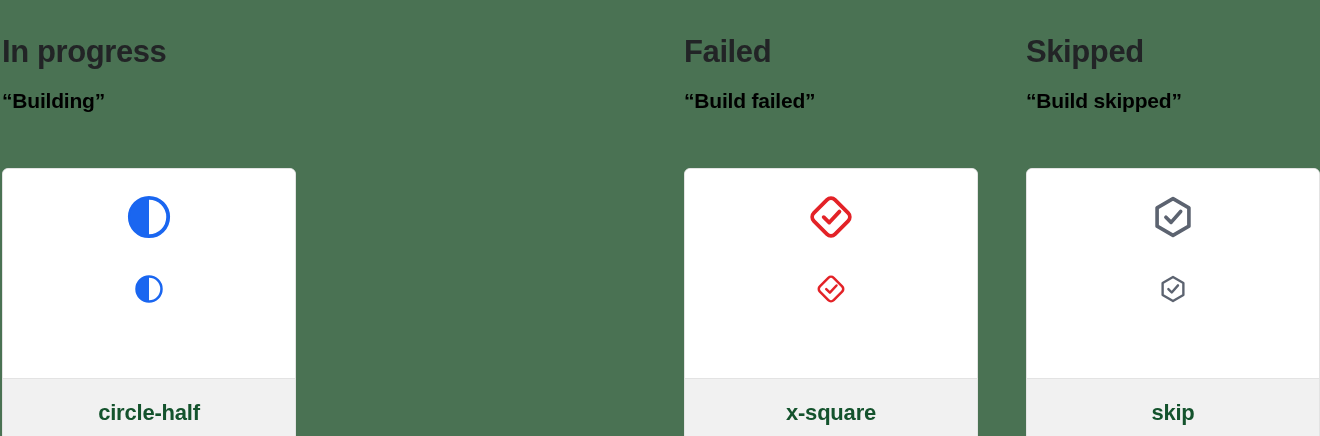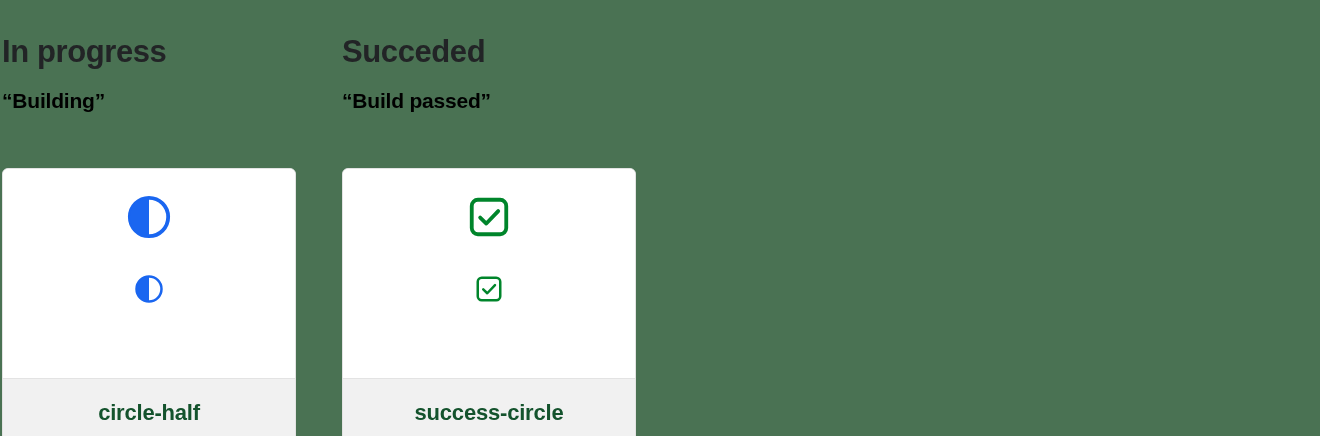--- a/index.html
+++ b/index.html
@@ -148,41 +148,70 @@
             <path d="M12 2 A10 10 0 0 0 12 22 Z" fill="#1a66f0"></path>
           </svg>
         </div>
       </div>
       <div class="card-footer">
         <span class="card-footer-label">circle-half</span>
       </div>
     </div>
   </div>
 
-  <div class="column col-1">
+
+  <div class="column col-2">
     <div class="col-head">
-      <div class="status-title">Succeded</div>
-      <div class="status-sub">“Build passed”</div>
+      <div class="status-title">Failed</div>
+      <div class="status-sub">“Build failed”</div>
     </div>
     <div class="card">
       <div class="card-body">
         <div class="icon-slot-lg">
-          <svg viewBox="0 0 24 24" aria-hidden="true" fill="none" stroke="#00852b" stroke-width="2" stroke-linecap="round" stroke-linejoin="round">
-            <rect x="3" y="3" width="18" height="18" rx="3.2"></rect>
-            <path d="M7.4 12.3 L10.6 15.4 L16.8 8.9"></path>
+          <svg viewBox="0 0 24 24" aria-hidden="true" fill="none" stroke="#e32227" stroke-width="2" stroke-linecap="round" stroke-linejoin="round">
+            <g transform="rotate(45 12 12)">
+              <rect x="4.2" y="4.2" width="15.6" height="15.6" rx="3"></rect>
+            </g>
+            <path d="M8.2 12.1 L11.1 14.9 L16.4 9.2"></path>
           </svg>
         </div>
         <div class="icon-slot-sm">
-          <svg viewBox="0 0 24 24" aria-hidden="true" fill="none" stroke="#00852b" stroke-width="2" stroke-linecap="round" stroke-linejoin="round">
-            <rect x="3" y="3" width="18" height="18" rx="3.2"></rect>
-            <path d="M7.4 12.3 L10.6 15.4 L16.8 8.9"></path>
+          <svg viewBox="0 0 24 24" aria-hidden="true" fill="none" stroke="#e32227" stroke-width="2" stroke-linecap="round" stroke-linejoin="round">
+            <g transform="rotate(45 12 12)">
+              <rect x="4.2" y="4.2" width="15.6" height="15.6" rx="3"></rect>
+            </g>
+            <path d="M8.2 12.1 L11.1 14.9 L16.4 9.2"></path>
           </svg>
         </div>
       </div>
       <div class="card-footer">
-        <span class="card-footer-label">success-circle</span>
+        <span class="card-footer-label">x-square</span>
       </div>
     </div>
   </div>
 
-
+  <div class="column col-3">
+    <div class="col-head">
+      <div class="status-title">Skipped</div>
+      <div class="status-sub">“Build skipped”</div>
+    </div>
+    <div class="card">
+      <div class="card-body">
+        <div class="icon-slot-lg">
+          <svg viewBox="0 0 24 24" aria-hidden="true" fill="none" stroke="#5c6370" stroke-width="1.9" stroke-linecap="round" stroke-linejoin="round">
+            <path d="M12 2.4 L20.3 7.2 L20.3 16.8 L12 21.6 L3.7 16.8 L3.7 7.2 Z"></path>
+            <path d="M8.3 12.1 L11.0 14.8 L16.0 9.1"></path>
+          </svg>
+        </div>
+        <div class="icon-slot-sm">
+          <svg viewBox="0 0 24 24" aria-hidden="true" fill="none" stroke="#5c6370" stroke-width="1.9" stroke-linecap="round" stroke-linejoin="round">
+            <path d="M12 2.4 L20.3 7.2 L20.3 16.8 L12 21.6 L3.7 16.8 L3.7 7.2 Z"></path>
+            <path d="M8.3 12.1 L11.0 14.8 L16.0 9.1"></path>
+          </svg>
+        </div>
+      </div>
+      <div class="card-footer">
+        <span class="card-footer-label">skip</span>
+      </div>
+    </div>
+  </div>
 
 </div>
 
 </body></html>

